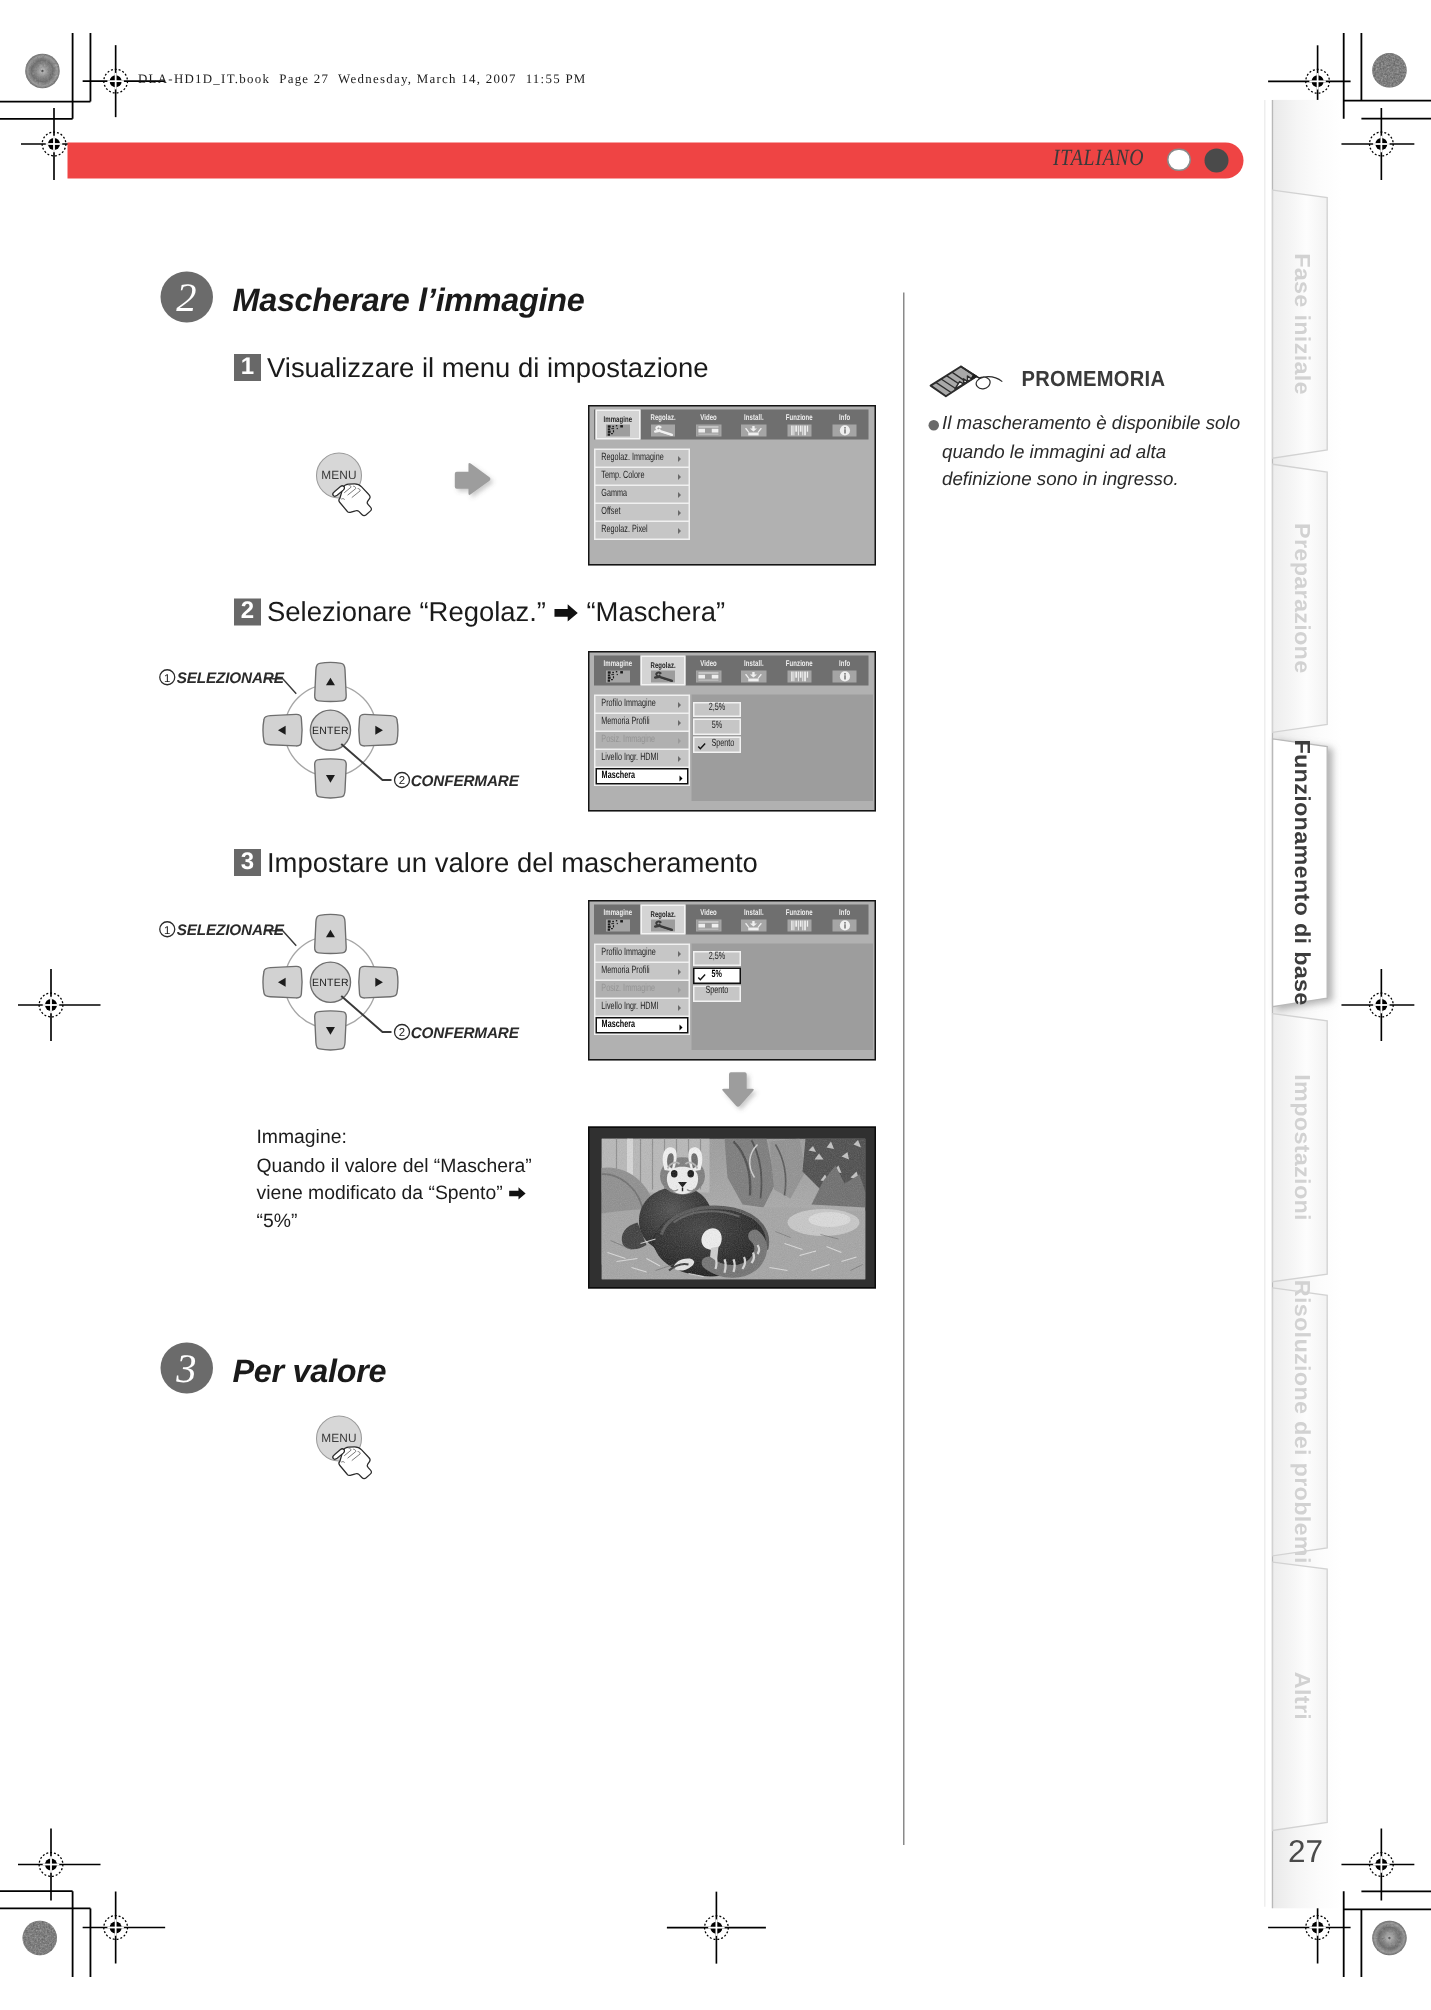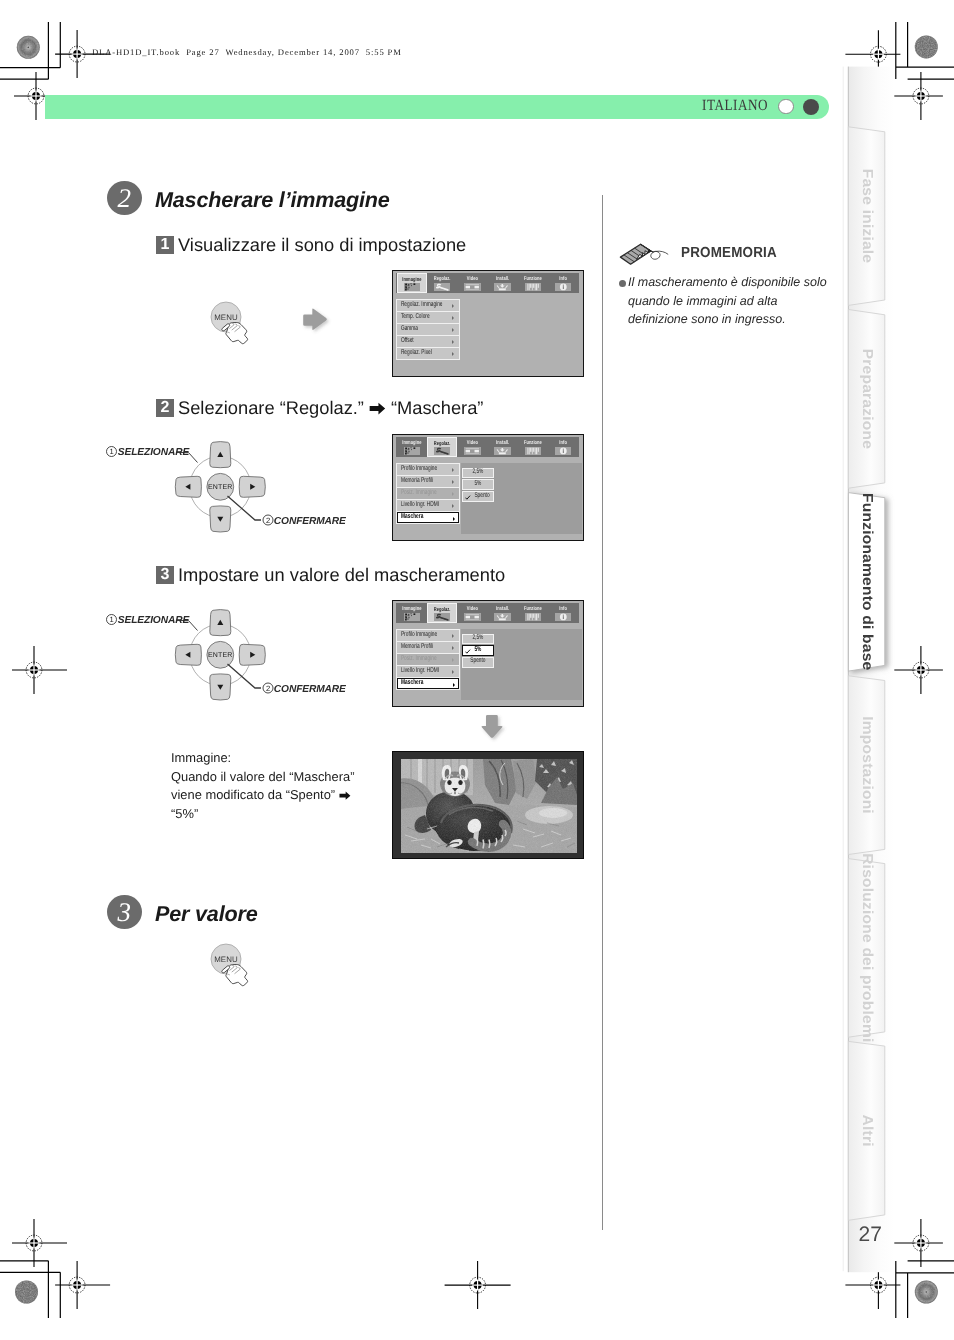--- a/index.html
+++ b/index.html
@@ -1,19 +1,19 @@
 <!DOCTYPE html>
 <html><head>
 <meta charset="utf-8">
 <style>
   html,body{margin:0;padding:0;}
   body{width:954px;height:1340px;background:#ffffff;-webkit-font-smoothing:antialiased;text-rendering:geometricPrecision;font-family:"Liberation Sans",sans-serif;position:relative;overflow:hidden;}
   .abs{position:absolute;}
   
-  #headerbar{position:absolute;left:45px;top:94.5px;width:784px;height:24px;background:#86efac;border-radius:0 12px 12px 0;}
+  #headerbar{position:absolute;left:45px;top:94.5px;width:784px;height:24px;background:#ef4444;border-radius:0 12px 12px 0;font-style:italic;}
   #headerlang{position:absolute;left:657px;top:2.5px;font-size:15.5px;letter-spacing:0.6px;color:#3a3a3a;font-family:"Liberation Serif",serif;transform:scaleX(0.85);transform-origin:left top;}
   .hdot{position:absolute;top:4px;width:15.8px;height:15.8px;border-radius:50%;}
   #bookinfo{position:absolute;left:92px;top:47px;font-size:8.6px;font-family:"Liberation Serif",serif;color:#1a1a1a;letter-spacing:0.85px;white-space:pre;}
   
   .stepcircle{position:absolute;width:34.5px;height:34px;border-radius:50%;background:#6b6b6b;color:#fff;font-family:"Liberation Serif",serif;font-style:italic;font-size:27px;text-align:center;line-height:35px;}
   .steptitle{position:absolute;font-size:21.6px;font-weight:bold;font-style:italic;color:#1a1a1a;letter-spacing:-0.2px;}
   
   .numbox{position:absolute;width:18px;height:18px;background:#686868;color:#fff;font-size:16px;font-weight:bold;text-align:center;line-height:18.5px;font-family:"Liberation Sans",sans-serif;}
   .substep{position:absolute;font-size:18.3px;color:#1a1a1a;}
   .fatarrow{display:inline-block;vertical-align:-0.06em;width:0.92em;height:0.72em;}
@@ -138,35 +138,35 @@
       <circle cx="26.5" cy="1292" r="11.5" fill="#5e5e5e"></circle>
       <circle cx="26.5" cy="1292" r="11.5" fill="#1e1e1e" filter="url(#rosetex2)"></circle>
     </g>
     <g>
       <circle cx="926.3" cy="1292" r="11.5" fill="url(#rosette1)"></circle>
       <circle cx="926.3" cy="1292" r="11.5" fill="#2f2f2f" filter="url(#rosetex)"></circle>
     </g>
   </g>
 </svg>
 
-<div id="bookinfo">DLA-HD1D_IT.book  Page 27  Wednesday, December 14, 2007  5:55 PM</div>
+<div id="bookinfo">DLA-HD1D_IT.book  Page 27  Wednesday, March 14, 2007  11:55 PM</div>
 
 <div id="headerbar">
   <span id="headerlang">ITALIANO</span>
   <span class="hdot" style="left:733.2px;background:#ffffff;border:0.6px solid #8a8a8a;box-sizing:border-box;"></span>
   <span class="hdot" style="left:757.6px;width:16.3px;height:16.3px;background:#4a4a4a;"></span>
 </div>
 
 <div class="abs" style="left:602px;top:195px;width:1.3px;height:1035px;background:#8a8a8a;"></div>
 
 <div class="stepcircle" style="left:107px;top:181px;">2</div>
 <div class="steptitle" style="left:155px;top:187px;">Mascherare l’immagine</div>
 
 <div class="numbox" style="left:156px;top:236px;">1</div>
-<div class="substep" style="left:178px;top:234px;">Visualizzare il sono di impostazione</div>
+<div class="substep" style="left:178px;top:234px;">Visualizzare il menu di impostazione</div>
 
 <div class="numbox" style="left:156px;top:399px;">2</div>
 <div class="substep" style="left:178px;top:397px;">Selezionare “Regolaz.” <span class="fatarrow"><svg viewBox="0 0 26 20">
         <path d="M1 6.1 L14.6 6.1 L14.6 1.0 L25 10 L14.6 19 L14.6 13.9 L1 13.9 Z" fill="#111"></path>
       </svg></span> “Maschera”</div>
 
 <div class="numbox" style="left:156px;top:566px;">3</div>
 <div class="substep" style="left:178px;top:564px;">Impostare un valore del mascheramento</div>
 
 <svg class="abs" style="left:0;top:0;width:0;height:0;position:absolute" aria-hidden="true">

